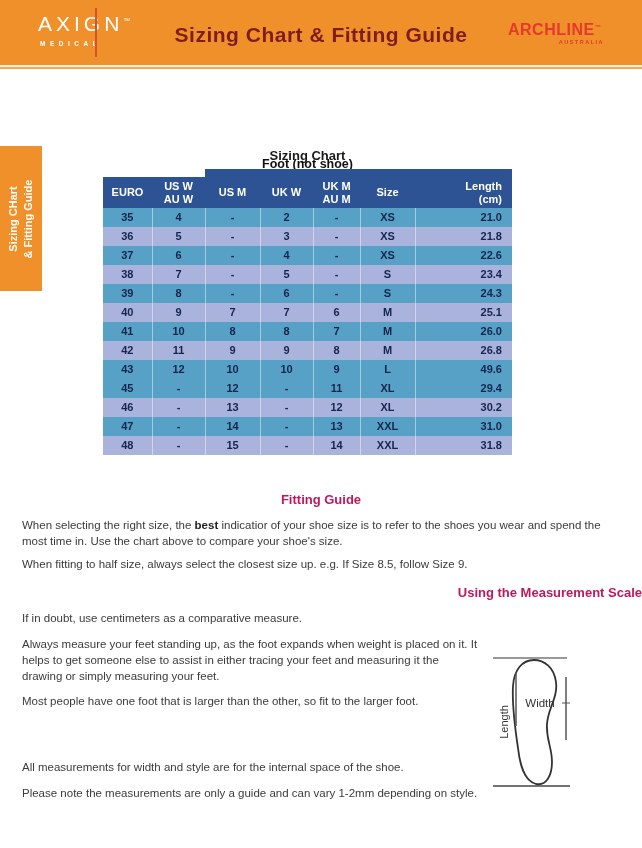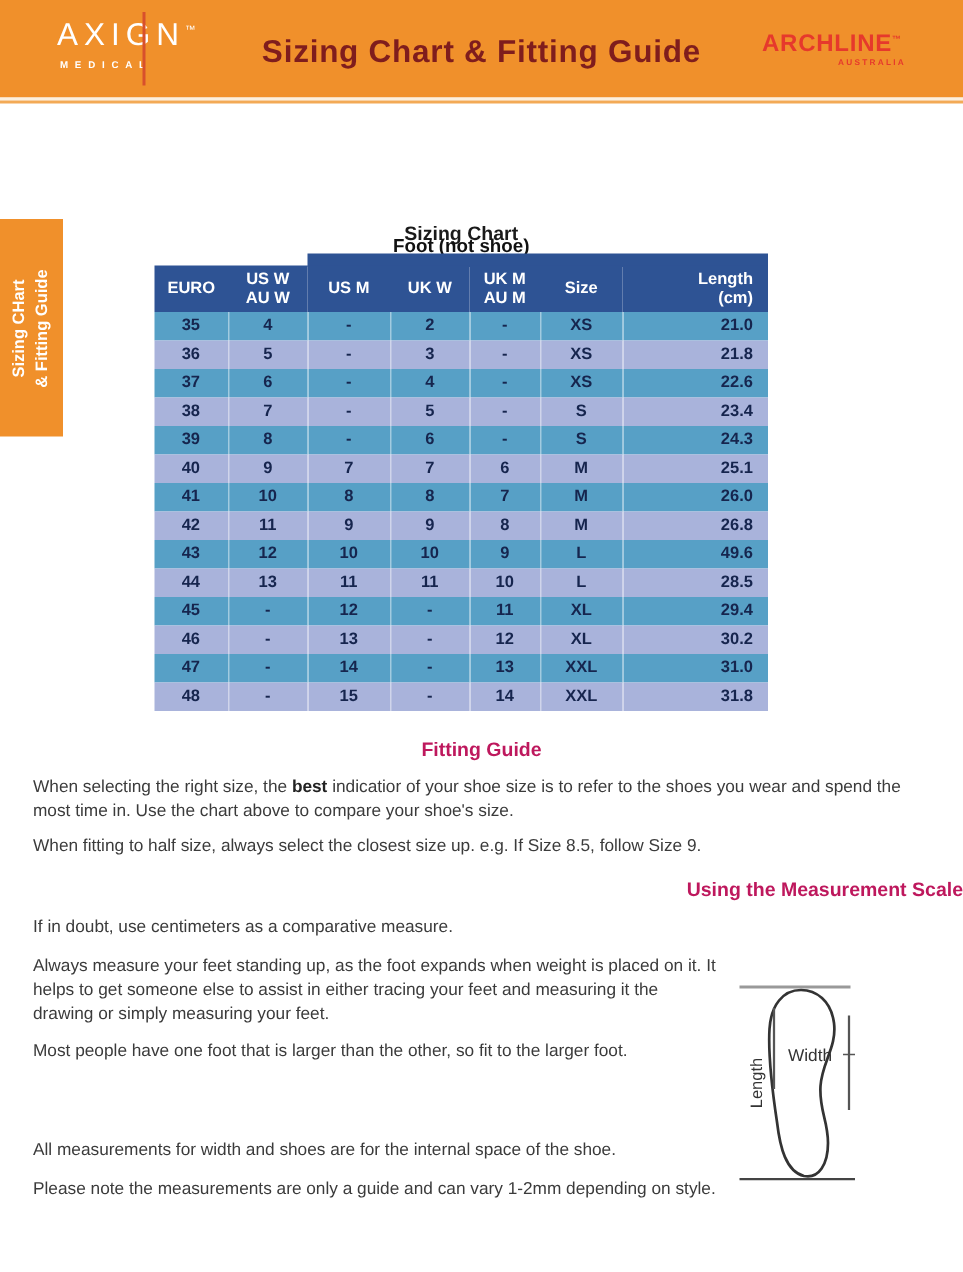--- a/index.html
+++ b/index.html
@@ -195,29 +195,20 @@
         </tr>
         <tr class="row-dark">
           <td>43</td>
           <td>12</td>
           <td>10</td>
           <td>10</td>
           <td>9</td>
           <td>L</td>
           <td class="len">49.6</td>
         </tr>
-        <tr class="row-light">
-          <td>44</td>
-          <td>13</td>
-          <td>11</td>
-          <td>11</td>
-          <td>10</td>
-          <td>L</td>
-          <td class="len">28.5</td>
-        </tr>
         <tr class="row-dark">
           <td>45</td>
           <td>-</td>
           <td>12</td>
           <td>-</td>
           <td>11</td>
           <td>XL</td>
           <td class="len">29.4</td>
         </tr>
         <tr class="row-light">
@@ -251,21 +242,21 @@
   </table>
 
   <div class="h-center" style="top:492px;">Fitting Guide</div>
   <div class="para" style="top:518px; width:600px;"><span>When selecting the right size, the </span><b>best</b><span> indicatior of your shoe size is to refer to the shoes you wear and spend the most time in. Use the chart above to compare your shoe's size.</span></div>
   <div class="para" style="top:557px; width:600px;">When fitting to half size, always select the closest size up. e.g. If Size 8.5, follow Size 9.</div>
 
   <div class="h-center" style="top:585px;text-align:right;">Using the Measurement Scale</div>
   <div class="para" style="top:611px; width:600px;">If in doubt, use centimeters as a comparative measure.</div>
   <div class="para" style="top:637px; width:458px;">Always measure your feet standing up, as the foot expands when weight is placed on it. It helps to get someone else to assist in either tracing your feet and measuring it the drawing or simply measuring your feet.</div>
   <div class="para" style="top:694px; width:470px;">Most people have one foot that is larger than the other, so fit to the larger foot.</div>
-  <div class="para" style="top:760px; width:600px;">All measurements for width and shoes are for the internal space of the shoe.</div>
+  <div class="para" style="top:760px; width:600px;">All measurements for width and style are for the internal space of the shoe.</div>
   <div class="para" style="top:786px; width:460px;">Please note the measurements are only a guide and can vary 1-2mm depending on style.</div>
 
   <svg class="diagram" width="156" height="155" viewBox="0 0 156 155">
     <line x1="7" y1="10" x2="81" y2="10" stroke="#999" stroke-width="2"></line>
     <line x1="7" y1="138" x2="84" y2="138" stroke="#444" stroke-width="1.5"></line>
     <path d="M 48 12 C 36 12, 28 22, 27 38 C 26 55, 29 80, 32 100 C 34 117, 38 133, 50 136 C 60 138, 66 128, 66 114 C 66 99, 60 92, 61 76 C 62 60, 72 50, 70 34 C 68 19, 58 12, 48 12 Z" fill="#fff" stroke="#333" stroke-width="1.8"></path>
     <line x1="30" y1="24" x2="30" y2="78" stroke="#555" stroke-width="1.5"></line>
     <line x1="80" y1="29" x2="80" y2="92" stroke="#555" stroke-width="1.5"></line>
     <line x1="76" y1="55" x2="84" y2="55" stroke="#555" stroke-width="1"></line>
     <text x="19" y="77" font-size="11" text-anchor="middle" transform="rotate(-90 19 74)">Length</text>

